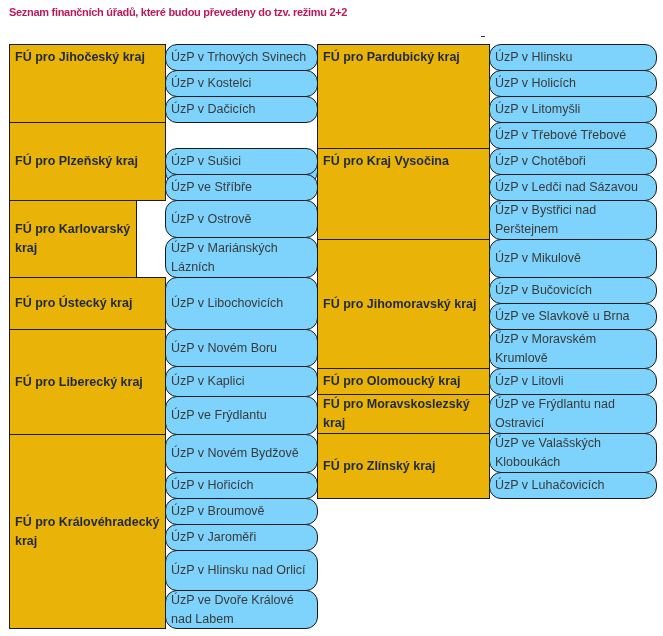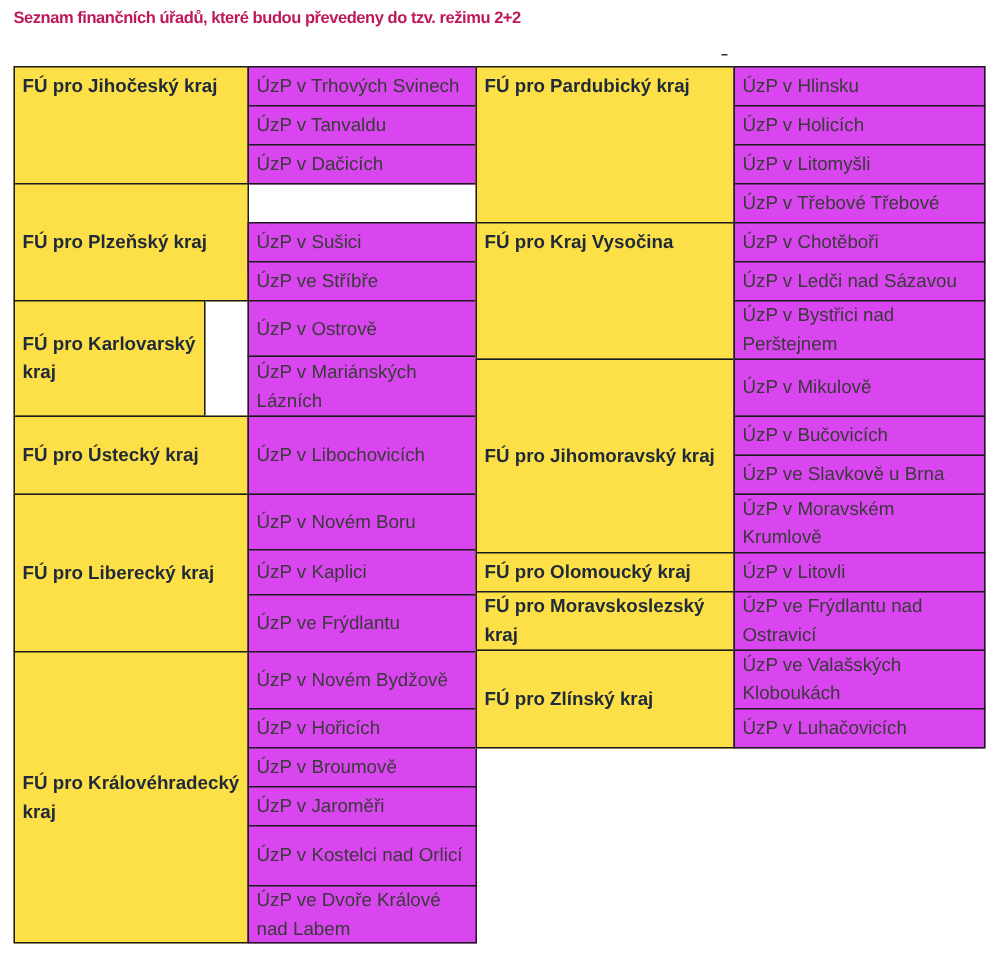--- a/index.html
+++ b/index.html
@@ -5,54 +5,54 @@
   html, body { margin:0; padding:0; background:#ffffff; }
   body { width:663px; height:636px; position:relative; overflow:hidden;
          font-family:"DejaVu Sans","Liberation Sans",sans-serif; color:#333; }
   .title { position:absolute; left:9px; top:6px; font-size:11px; font-weight:bold;
            color:#be185d; letter-spacing:-0.3px;
            font-family:"Liberation Sans",sans-serif; }
   .dash { position:absolute; left:481px; top:36px; width:4px; height:1px; background:#333; }
   .cell { position:absolute; box-sizing:border-box; border:1px solid #1b1b1b;
           font-size:12.5px; line-height:19px; padding:0 5px; display:flex; align-items:center;
           font-family:"Liberation Sans",sans-serif; }
-  .fu { background:#fde047; font-weight:bold; color:#1f2a38; }
+  .fu { background:#eab308; font-weight:bold; color:#1f2a38; }
   .fu.top { align-items:flex-start; padding-top:3px; }
-  .uzp { background:#d946ef; color:#3a3a3a; }
+  .uzp { background:#7dd3fc; color:#3a3a3a;border-radius:12px; }
 </style>
 </head>
 <body>
 
 <div class="title">Seznam finančních úřadů, které budou převedeny do tzv. režimu 2+2</div>
 <div class="dash"></div>
 
 <div class="cell fu top" style="left:9px;top:44px;width:157px;height:79px;">FÚ pro Jihočeský kraj</div>
 <div class="cell fu" style="left:9px;top:122px;width:157px;height:79px;">FÚ pro Plzeňský kraj</div>
 <div class="cell fu" style="left:9px;top:200px;width:128px;height:78px;">FÚ pro Karlovarský kraj</div>
 <div class="cell fu" style="left:9px;top:277px;width:157px;height:53px;">FÚ pro Ústecký kraj</div>
 <div class="cell fu" style="left:9px;top:329px;width:157px;height:106px;">FÚ pro Liberecký kraj</div>
 <div class="cell fu" style="left:9px;top:434px;width:157px;height:195px;">FÚ pro Královéhradecký kraj</div>
 
 <div class="cell uzp" style="left:165px;top:44px;width:153px;height:27px;">ÚzP v Trhových Svinech</div>
-<div class="cell uzp" style="left:165px;top:70px;width:153px;height:27px;">ÚzP v Tanvaldu</div>
+<div class="cell uzp" style="left:165px;top:70px;width:153px;height:27px;">ÚzP v Kostelci</div>
 <div class="cell uzp" style="left:165px;top:96px;width:153px;height:27px;">ÚzP v Dačicích</div>
 <div class="cell uzp" style="left:165px;top:122px;width:153px;height:27px;margin-top:35px;">ÚzP v Kralovicích</div>
 <div class="cell uzp" style="left:165px;top:148px;width:153px;height:27px;">ÚzP v Sušici</div>
 <div class="cell uzp" style="left:165px;top:174px;width:153px;height:27px;">ÚzP ve Stříbře</div>
 <div class="cell uzp" style="left:165px;top:200px;width:153px;height:38px;">ÚzP v Ostrově</div>
 <div class="cell uzp" style="left:165px;top:237px;width:153px;height:41px;">ÚzP v Mariánských Lázních</div>
 <div class="cell uzp" style="left:165px;top:277px;width:153px;height:53px;">ÚzP v Libochovicích</div>
 <div class="cell uzp" style="left:165px;top:329px;width:153px;height:38px;">ÚzP v Novém Boru</div>
 <div class="cell uzp" style="left:165px;top:366px;width:153px;height:31px;">ÚzP v Kaplici</div>
 <div class="cell uzp" style="left:165px;top:396px;width:153px;height:39px;">ÚzP ve Frýdlantu</div>
 <div class="cell uzp" style="left:165px;top:434px;width:153px;height:39px;">ÚzP v Novém Bydžově</div>
 <div class="cell uzp" style="left:165px;top:472px;width:153px;height:27px;">ÚzP v Hořicích</div>
 <div class="cell uzp" style="left:165px;top:498px;width:153px;height:27px;">ÚzP v Broumově</div>
 <div class="cell uzp" style="left:165px;top:524px;width:153px;height:27px;">ÚzP v Jaroměři</div>
-<div class="cell uzp" style="left:165px;top:550px;width:153px;height:41px;">ÚzP v Kostelci nad Orlicí</div>
+<div class="cell uzp" style="left:165px;top:550px;width:153px;height:41px;">ÚzP v Hlinsku nad Orlicí</div>
 <div class="cell uzp" style="left:165px;top:590px;width:153px;height:39px;">ÚzP ve Dvoře Králové nad Labem</div>
 
 <div class="cell fu top" style="left:317px;top:44px;width:173px;height:105px;">FÚ pro Pardubický kraj</div>
 <div class="cell fu top" style="left:317px;top:148px;width:173px;height:92px;">FÚ pro Kraj Vysočina</div>
 <div class="cell fu" style="left:317px;top:239px;width:173px;height:130px;">FÚ pro Jihomoravský kraj</div>
 <div class="cell fu" style="left:317px;top:368px;width:173px;height:27px;">FÚ pro Olomoucký kraj</div>
 <div class="cell fu" style="left:317px;top:394px;width:173px;height:40px;">FÚ pro Moravskoslezský kraj</div>
 <div class="cell fu" style="left:317px;top:433px;width:173px;height:66px;">FÚ pro Zlínský kraj</div>
 
 <div class="cell uzp" style="left:489px;top:44px;width:168px;height:27px;">ÚzP v Hlinsku</div>

